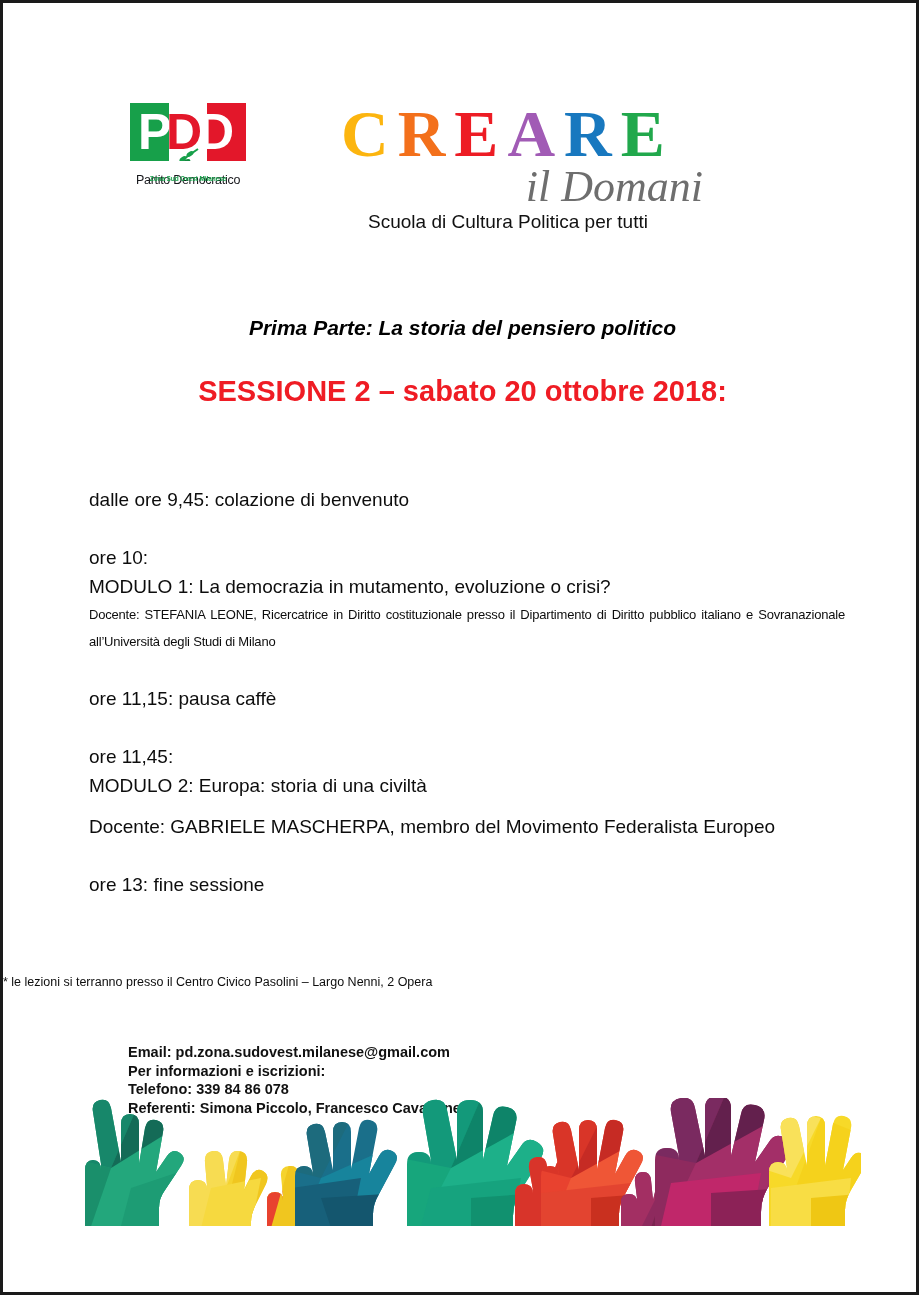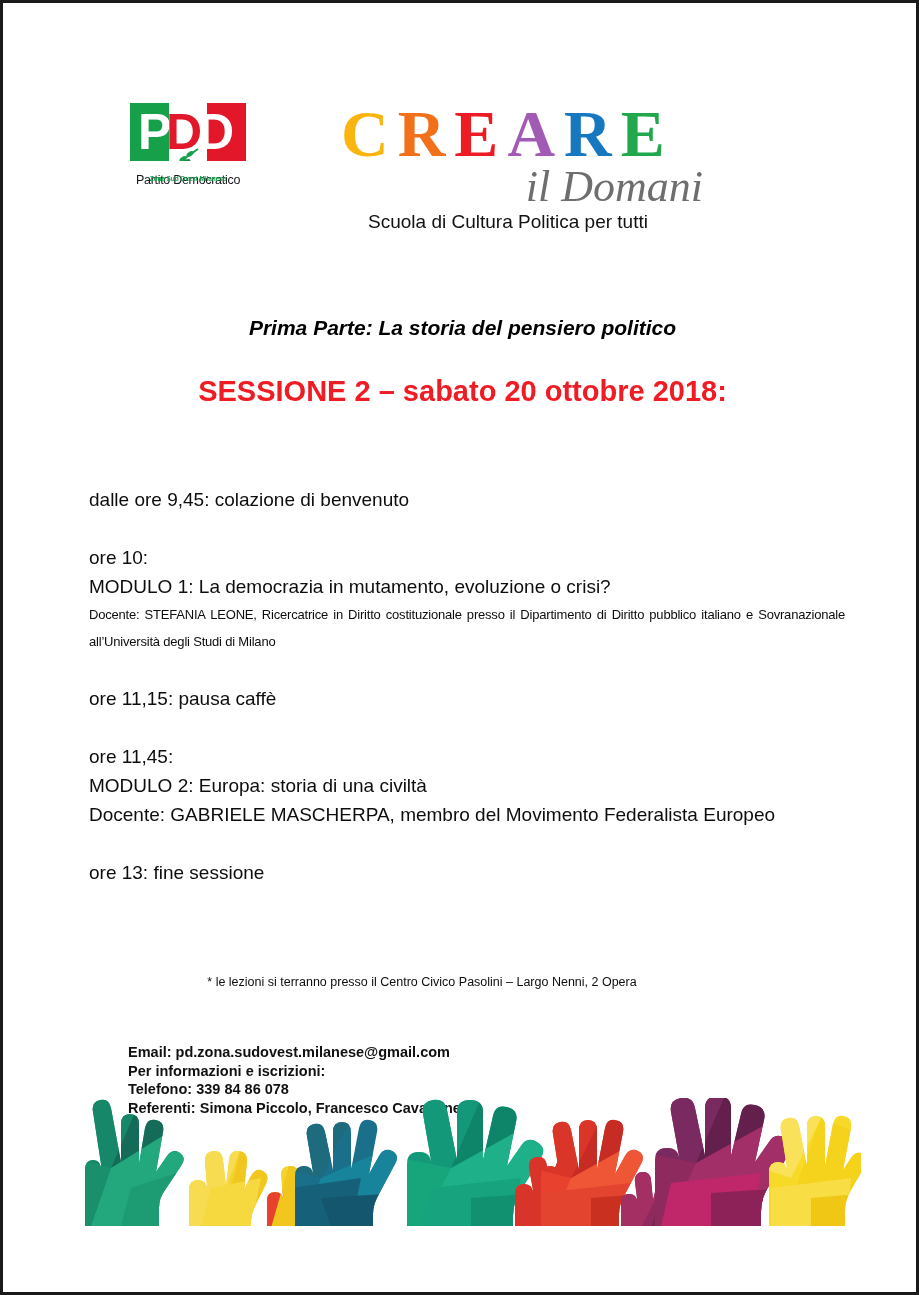--- a/index.html
+++ b/index.html
@@ -112,32 +112,33 @@
     font-size:19px;
     color:#0d0d0d;
   }
   .ln{line-height:29px;white-space:nowrap;}
   .gap{height:29px;}
   .bold{font-weight:normal;}
   .just{
     text-align:justify;
     white-space:normal;
     line-height:29px;
+    margin-top:12px;
   }
   .docente1{
     font-size:13px;
     letter-spacing:-0.2px;
     line-height:27px;
     text-align:justify;
   }
 
   
   .footnote{
     position:absolute;left:0;top:972px;width:838px;
-    text-align:center;
+    text-align:left;
     font-family:"Liberation Sans",sans-serif;
     font-size:12.5px;
     color:#0d0d0d;
     white-space:nowrap;
   }
 
   
   .contact{
     position:absolute;left:125px;top:1040px;
     font-family:"Liberation Sans",sans-serif;

